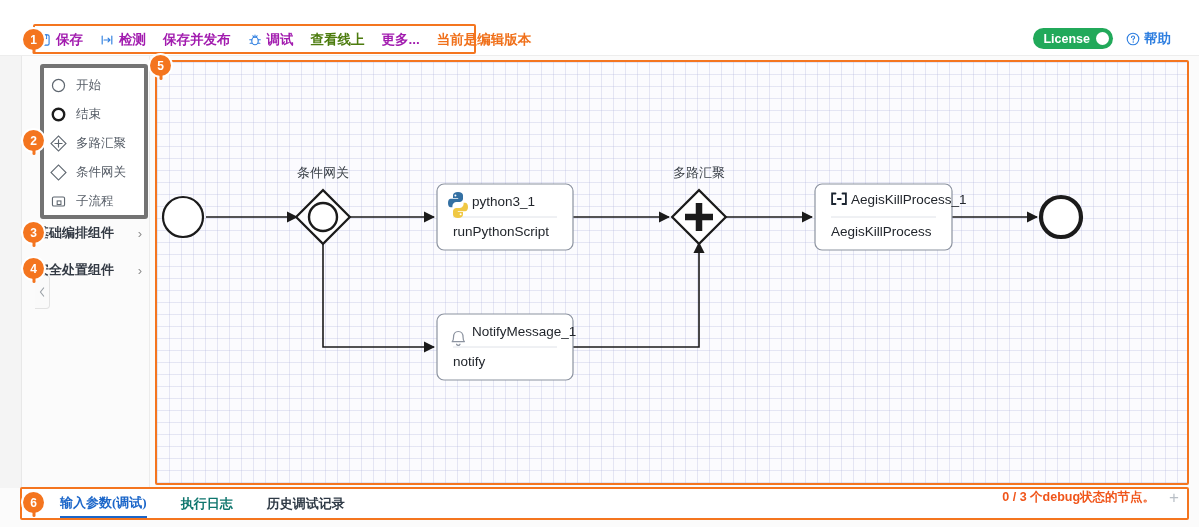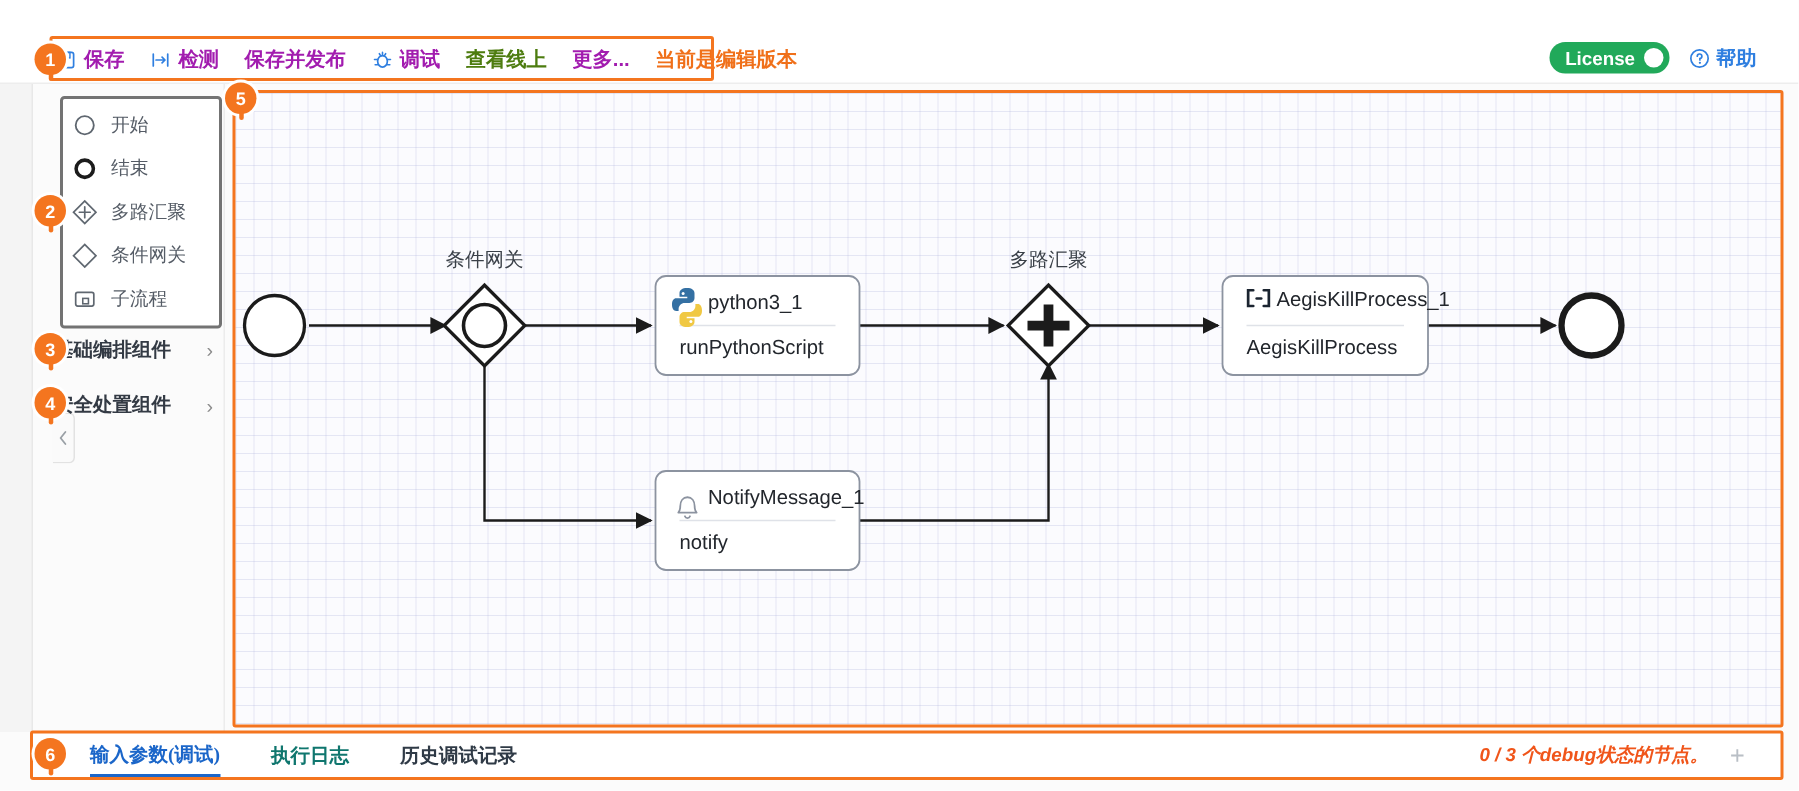--- a/index.html
+++ b/index.html
@@ -60,21 +60,21 @@
   .left-strip {
     position: absolute; left: 0; top: 56px; width: 22px; height: 432px;
     background: #f4f4f4; border-right: 1px solid #e8e8e8;
   }
   .left-panel {
     position: absolute; left: 22px; top: 56px; width: 128px; height: 432px;
     background: #fbfbfb; border-right: 1px solid #ececec;
   }
   .palette {
     position: absolute; left: 40px; top: 64px; width: 108px; height: 155px;
-    border: 2px solid #737373; border-radius: 3px;
+    border: 4px solid #737373; border-radius: 3px;
     background: #ffffff;
   }
   .pal-item {
     position: absolute; left: 6px; display: flex; align-items: center; gap: 9px;
     font-size: 12.5px; color: #555c66; cursor: pointer; white-space: nowrap;
   }
   .pal-ico { width: 17px; height: 17px; display: block; flex: 0 0 auto; }
 
   .grp {
     position: absolute; left: 36px; display: flex; align-items: center;
@@ -112,22 +112,22 @@
     position: absolute; left: 38px; top: 0; height: 29px;
     display: flex; align-items: center; gap: 34px;
   }
   .bb-tab {
     font-size: 13px; font-weight: bold; color: #2f3a46; cursor: pointer;
     height: 29px; display: flex; align-items: center; font-family: Liberation Serif, serif;
   }
   .bb-tab.active { color: #1b66c9; border-bottom: 2px solid #1b66c9; }
   .bb-tab.disabled { color: #0f766e; }
   .bb-right {
-    position: absolute; right: 24px; top: 0; height: 29px;
-    display: flex; align-items: center; gap: 14px; font-style: italic;
+    position: absolute; right: 8px; top: 0; height: 29px;
+    display: flex; align-items: flex-start; gap: 14px;
   }
   .bb-status { font-size: 12.5px; font-weight: bold; color: #f0551a; white-space: nowrap; }
   .bb-plus { color: #b9bfc6; font-size: 17px; cursor: pointer; line-height: 1; }
 
   
   .badge {
     position: absolute; width: 21px; height: 21px; border-radius: 50%;
     background: #f4751f; color: #ffffff; font-size: 12px; font-weight: bold;
     display: flex; align-items: center; justify-content: center;
     z-index: 40; box-shadow: 0 0 0 2px #ffffff;

